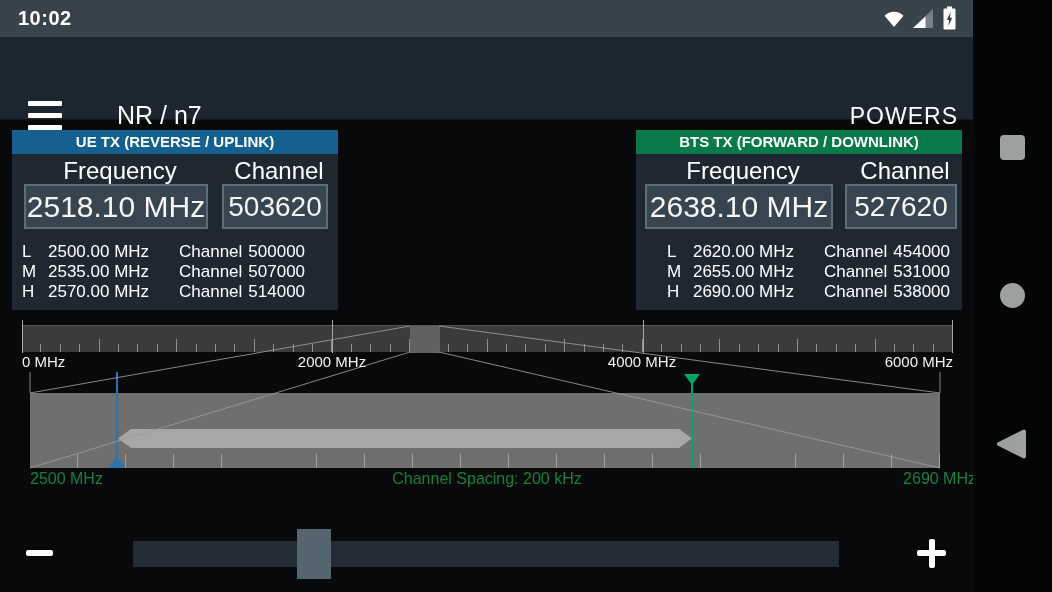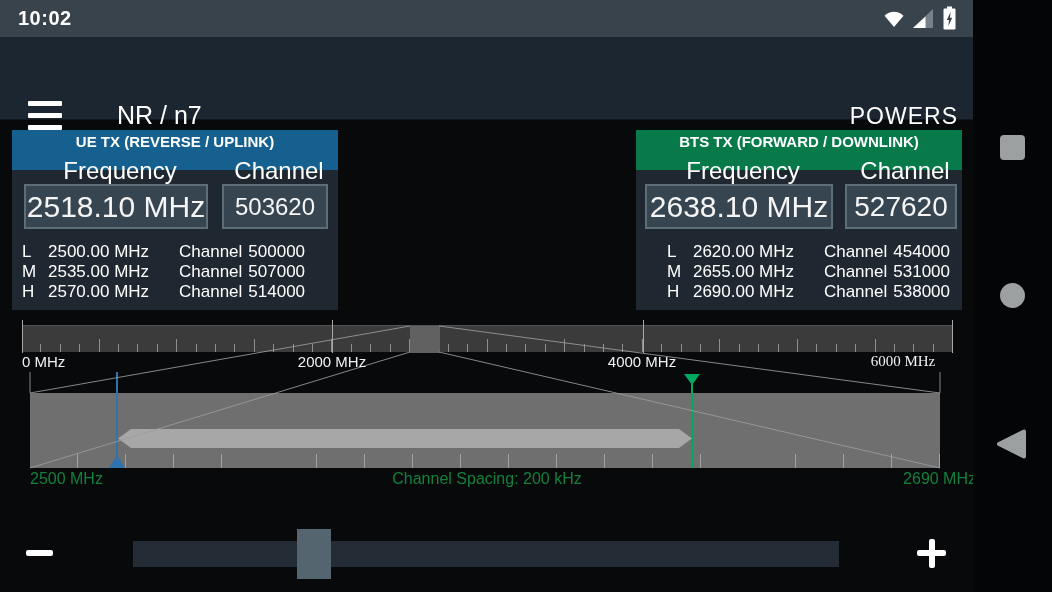--- a/index.html
+++ b/index.html
@@ -23,27 +23,27 @@
   
   .app-bar{position:absolute;left:0;top:37px;width:973px;height:83px;background:#1c2630;z-index:5;border-bottom:1px solid #10161c;}
   .hamburger{position:absolute;left:28px;top:64px;width:34px;height:29px;display:flex;flex-direction:column;justify-content:space-between;cursor:pointer;}
   .hamburger span{display:block;height:5px;background:#fff;border-radius:1px;}
   .app-title{position:absolute;left:117px;top:64px;font-size:25px;font-weight:500;}
   .app-action{position:absolute;right:15px;top:66px;font-size:23px;font-weight:500;letter-spacing:1px;cursor:pointer;}
   
   .panel{position:absolute;top:130px;width:326px;height:180px;background:#1f2830;z-index:2;}
   .panel.uplink{left:12px;}
   .panel.downlink{left:636px;}
-  .panel-header{height:40px;line-height:24px;text-align:center;font-size:15px;font-weight:bold;color:#fff;}
+  .panel-header{height:24px;line-height:24px;text-align:center;font-size:15px;font-weight:bold;color:#fff;}
   .panel-labels{position:absolute;top:27px;left:4px;right:0;height:28px;font-size:24px;}
   .panel-labels .flabel,.panel-labels .clabel{position:absolute;text-align:center;}
   .value-box{position:absolute;top:54px;height:45px;background:#364550;border:2px solid #5d6e78;
     display:flex;align-items:center;justify-content:center;font-size:30px;color:#f5f5f5;}
   .uplink .flabel{left:12px;width:184px;} .uplink .fbox{left:12px;width:184px;}
-  .uplink .clabel{left:210px;width:106px;} .uplink .cbox{left:210px;width:106px;font-size:24px;}
+  .uplink .clabel{left:210px;width:106px;} .uplink .cbox{left:210px;width:106px;font-size:28px;}
   .downlink .flabel{left:9px;width:188px;} .downlink .fbox{left:9px;width:188px;}
   .downlink .clabel{left:209px;width:112px;} .downlink .cbox{left:209px;width:112px;font-size:28px;}
   .panel-rows{position:absolute;top:112px;left:10px;right:12px;font-size:17px;line-height:20px;}
   .prow{display:flex;gap:0;}
   .downlink .prow{justify-content:flex-end;}
   .prow .k{width:26px;}
   .prow .f{width:118px;}
   .prow .cw{margin-left:13px;}
   .prow .cv{margin-left:6px;}
   
@@ -184,21 +184,21 @@
     <div class="ov-ticks-med"></div>
     <div class="ov-highlight"></div>
     <div class="ov-major" style="left:0;"></div>
     <div class="ov-major" style="left:310px;"></div>
     <div class="ov-major" style="left:621px;"></div>
     <div class="ov-major" style="right:0;"></div>
   </div>
   <div class="ov-label" style="left:22px;">0 MHz</div>
   <div class="ov-label" style="left:282px;width:100px;text-align:center;">2000 MHz</div>
   <div class="ov-label" style="left:592px;width:100px;text-align:center;">4000 MHz</div>
-  <div class="ov-label" style="left:853px;width:100px;text-align:center;font-family:Liberation Serif, serif;">6000 MHz</div>
+  <div class="ov-label" style="left:853px;width:100px;text-align:right;">6000 MHz</div>
 
   <div class="band-bar">
     <div class="band-ticks"></div>
   </div>
 
   <div class="marker-line marker-ul-line" style="background: rgb(46, 115, 172);"></div>
   <div class="tri tri-ul" style="border-bottom-color: rgb(46, 115, 172);"></div>
   <div class="marker-line marker-dl-line" style="background: rgb(0, 169, 95);"></div>
   <div class="tri tri-dl" style="border-top-color: rgb(0, 169, 95);"></div>
 

